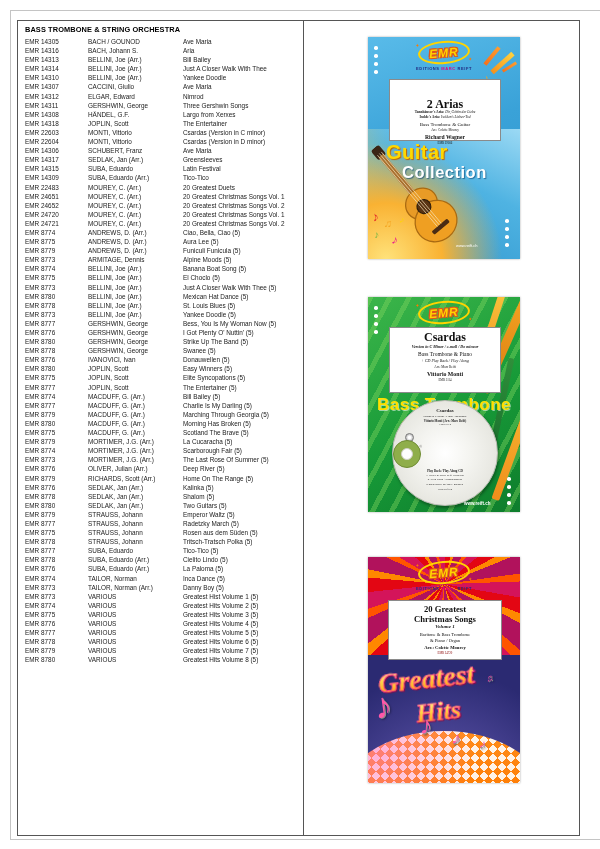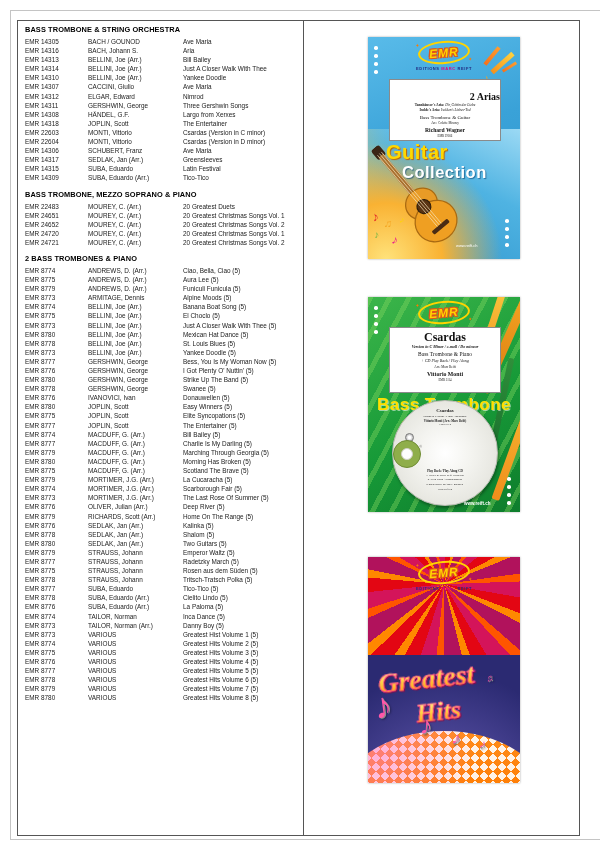--- a/index.html
+++ b/index.html
@@ -37,21 +37,21 @@
   .site{position:absolute;font-size:4px;color:#fff;z-index:6;}
 
   
   .cover1{top:37px;height:222px;background:linear-gradient(160deg,#59bbe9 0%,#3aa2d8 45%,#2f95cd 100%);}
   .c1-art{position:absolute;left:0;right:0;top:92px;bottom:0;
      background:
        radial-gradient(circle at 12% 100%,#ffe27a 0%,#f9b233 30%,rgba(249,178,51,0) 62%),
        linear-gradient(65deg,rgba(255,214,90,.75) 0%,rgba(255,214,90,0) 38%),
        linear-gradient(205deg,#9bd9f4 0%,#4fb3e2 40%,#2f95cd 100%);}
   .c1-box{left:21px;top:42px;width:110px;height:60px;}
-  .c1-title{font-size:10px;font-weight:bold;margin-top:11px;line-height:12px;text-align:right;}
+  .c1-title{font-size:12px;font-weight:bold;margin-top:18px;line-height:12px;}
   .c1-aria{font-size:3.6px;line-height:4.8px;}
   .c1-aria b{font-weight:bold;}
   .c1-aria i{font-style:italic;}
   .c1-instr{font-size:5px;line-height:7px;margin-top:1px;}
   .c1-arr{font-size:3.3px;line-height:4.5px;}
   .c1-comp{font-size:5.6px;font-weight:bold;line-height:8px;margin-top:1px;}
   .c1-ref{font-size:3px;line-height:4px;}
   .c1-guitar{position:absolute;left:4px;top:96px;width:86px;height:126px;transform:rotate(-40deg);z-index:3;}
   .bigword{position:absolute;font-weight:bold;z-index:2;letter-spacing:.5px;}
   .c1-guitar-word{left:18px;top:104px;font-size:20px;color:#ffd800;text-shadow:1px 1px 1px #c06500;}
@@ -224,21 +224,20 @@
         <div class="row">
           <span class="ref">EMR 14315</span>
           <span class="composer">SUBA, Eduardo</span>
           <span class="title">Latin Festival</span>
         </div>
         <div class="row">
           <span class="ref">EMR 14309</span>
           <span class="composer">SUBA, Eduardo (Arr.)</span>
           <span class="title">Tico-Tico</span>
         </div>
-        <div class="sec-title">BASS TROMBONE, MEZZO SOPRANO &amp; PIANO</div>
         <div class="row">
           <span class="ref">EMR 22483</span>
           <span class="composer">MOUREY, C. (Arr.)</span>
           <span class="title">20 Greatest Duets</span>
         </div>
         <div class="row">
           <span class="ref">EMR 24651</span>
           <span class="composer">MOUREY, C. (Arr.)</span>
           <span class="title">20 Greatest Christmas Songs Vol. 1</span>
         </div>
@@ -250,21 +249,20 @@
         <div class="row">
           <span class="ref">EMR 24720</span>
           <span class="composer">MOUREY, C. (Arr.)</span>
           <span class="title">20 Greatest Christmas Songs Vol. 1</span>
         </div>
         <div class="row">
           <span class="ref">EMR 24721</span>
           <span class="composer">MOUREY, C. (Arr.)</span>
           <span class="title">20 Greatest Christmas Songs Vol. 2</span>
         </div>
-        <div class="sec-title">2 BASS TROMBONES &amp; PIANO</div>
         <div class="row">
           <span class="ref">EMR 8774</span>
           <span class="composer">ANDREWS, D. (Arr.)</span>
           <span class="title">Ciao, Bella, Ciao (5)</span>
         </div>
         <div class="row">
           <span class="ref">EMR 8775</span>
           <span class="composer">ANDREWS, D. (Arr.)</span>
           <span class="title">Aura Lee (5)</span>
         </div>
@@ -624,20 +622,29 @@
     <div class="emr-logo">
       <div class="emr-oval">
         <span class="emr-star s1">✦</span><span class="emr-text">EMR</span><span class="emr-star s2">✦</span>
       </div>
       <div class="emr-editions">
         <span>EDITIONS</span>
         <span class="magenta">MARC</span>
         <span>REIFT</span>
       </div>
     </div>
+    <div class="whitebox c3-box">
+      <div class="c3-l1">20 Greatest</div>
+      <div class="c3-l2">Christmas Songs</div>
+      <div class="c3-vol">Volume 1</div>
+      <div class="c3-i1">Baritone &amp; Bass Trombone</div>
+      <div class="c3-i2">&amp; Piano / Organ</div>
+      <div class="c3-arr">Arr.: Colette Mourey</div>
+      <div class="c3-ref">EMR 24720</div>
+    </div>
     <span class="ghword c3-greatest">Greatest</span>
     <span class="ghword c3-hits">Hits</span>
     <div class="c3-notes">
       <span class="n1">♪</span>
       <span class="n2">♪</span>
       <span class="n3">♪</span>
       <span class="n4">♪</span>
       <span class="n5">♫</span>
     </div>
   </div>

